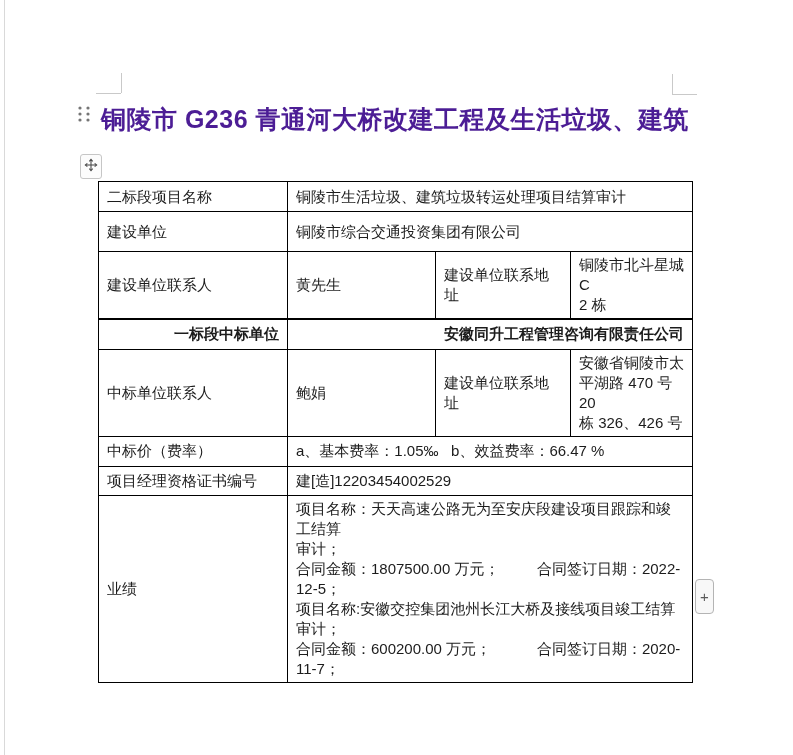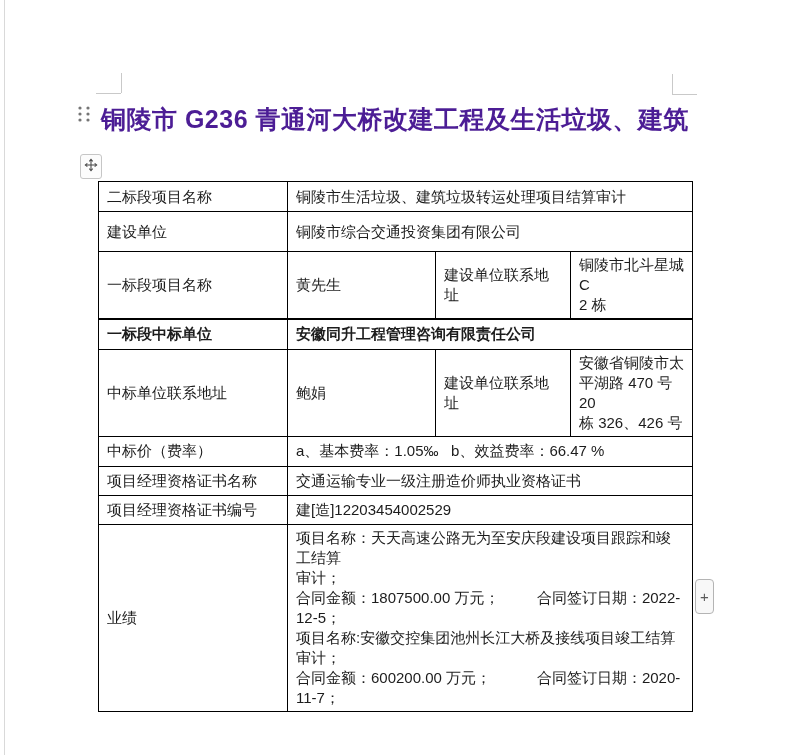--- a/index.html
+++ b/index.html
@@ -77,20 +77,21 @@
     border: 1px solid #000;
     padding: 3px 8px;
     vertical-align: middle;
     line-height: 20px;
     overflow: hidden;
   }
   .result-table td.val { white-space: pre-wrap; }
   .result-table tr.section td {
     font-weight: bold;
     border-top: 2px solid #000;
+    text-align: right;
   }
 
   .add-btn {
     position: absolute;
     left: 695px; top: 579px;
     width: 19px; height: 35px;
     background: #f8f8f8;
     border: 1px solid #b4b4b4;
     border-radius: 4px;
     color: #5a5a5a;
@@ -154,45 +155,41 @@
     <tbody>
       <tr style="height:30px">
         <td>二标段项目名称</td>
         <td class="val" colspan="3">铜陵市生活垃圾、建筑垃圾转运处理项目结算审计</td>
       </tr>
       <tr style="height:40px">
         <td>建设单位</td>
         <td class="val" colspan="3">铜陵市综合交通投资集团有限公司</td>
       </tr>
       <tr style="height:42px">
-        <td>一标段项目名称</td>
+        <td>建设单位联系人</td>
         <td class="val">黄先生</td>
         <td>建设单位联系地址</td>
         <td class="val">铜陵市北斗星城C
 2 栋</td>
       </tr>
       <tr style="height:30px" class="section">
         <td>一标段中标单位</td>
         <td class="val" colspan="3">安徽同升工程管理咨询有限责任公司</td>
       </tr>
       <tr style="height:64px">
-        <td>中标单位联系地址</td>
+        <td>中标单位联系人</td>
         <td class="val">鲍娟</td>
         <td>建设单位联系地址</td>
         <td class="val">安徽省铜陵市太
 平湖路 470 号 20
 栋 326、426 号</td>
       </tr>
       <tr style="height:30px">
         <td>中标价（费率）</td>
         <td class="val" colspan="3">a、基本费率：1.05‰   b、效益费率：66.47 %</td>
-      </tr>
-      <tr style="height:29px">
-        <td>项目经理资格证书名称</td>
-        <td class="val" colspan="3">交通运输专业一级注册造价师执业资格证书</td>
       </tr>
       <tr style="height:29px">
         <td>项目经理资格证书编号</td>
         <td class="val" colspan="3">建[造]12203454002529</td>
       </tr>
       <tr style="height:108px">
         <td>业绩</td>
         <td class="val" colspan="3">项目名称：天天高速公路无为至安庆段建设项目跟踪和竣工结算
 审计；
 合同金额：1807500.00 万元；         合同签订日期：2022-12-5；

